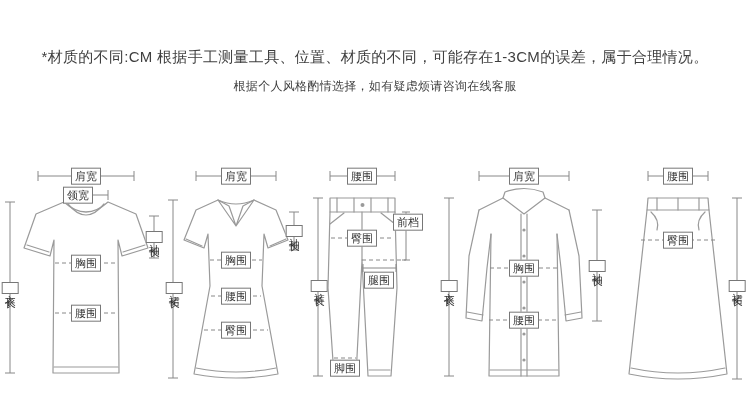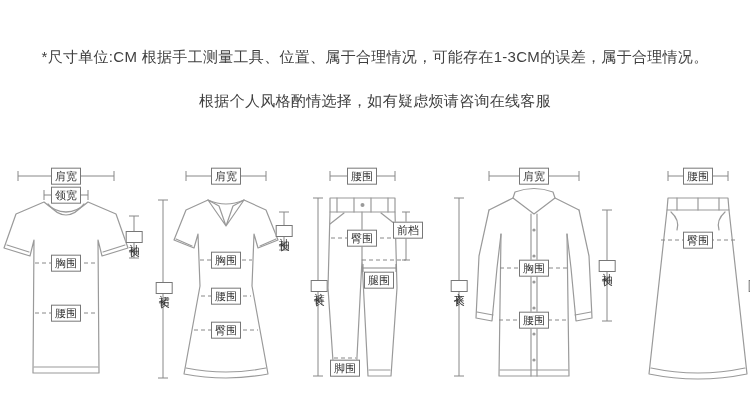--- a/index.html
+++ b/index.html
@@ -5,42 +5,42 @@
   *{margin:0;padding:0;box-sizing:border-box}
   html,body{width:750px;height:418px}
   body{
     background:#ffffff;
     font-family:"Liberation Sans", sans-serif;
     position:relative;
     overflow:hidden;
   }
   .note{position:absolute;left:0;right:0;text-align:center;color:#3f3f3f;letter-spacing:.3px}
   .note1{top:48px;font-size:15px}
-  .note2{top:92px;font-size:15px}
+  .note2{top:78px;font-size:12px}
   .diagrams{
     position:absolute;top:168px;left:0;right:0;
-    display:flex;justify-content:center;align-items:flex-start;gap:14px;
+    display:flex;justify-content:center;align-items:flex-start;gap:4px;
   }
   .dg{position:relative;height:222px}
   .dg svg{display:block}
   .g{fill:none;stroke:#9a9a9a;stroke-width:1.2;stroke-linejoin:round;stroke-linecap:round}
   .m{stroke:#888;stroke-width:1}
   .d{stroke:#888;stroke-width:1;stroke-dasharray:4 3;fill:none}
   .btn{fill:#9a9a9a}
   .lbl{
     position:absolute;transform:translate(-50%,-50%);
     border:1px solid #777;background:#fff;color:#333;
     font-size:11px;line-height:1.15;padding:1px 3px;white-space:nowrap;z-index:2;
   }
   .lbl.v{writing-mode:vertical-rl;text-orientation:upright;padding:3px 1px;letter-spacing:2px}
 </style>
 </head>
 <body>
 
-<div class="note note1">*尺寸单位:CM 根据手工测量工具、位置、属于合理情况，可能存在1-3CM的误差，属于合理情况。</div>
+<div class="note note1">*材质的不同:CM 根据手工测量工具、位置、材质的不同，可能存在1-3CM的误差，属于合理情况。</div>
 <div class="note note2">根据个人风格酌情选择，如有疑虑烦请咨询在线客服</div>
 
 <div class="diagrams">
 
   <figure class="dg" style="width:160px">
     <svg width="160" height="222" viewBox="0 0 160 222">
       <line class="m" x1="36" y1="8" x2="132" y2="8"></line>
         <line class="m" x1="36" y1="3" x2="36" y2="13"></line>
         <line class="m" x1="132" y1="3" x2="132" y2="13"></line>
       <line class="m" x1="62" y1="27" x2="106" y2="27"></line>
@@ -54,21 +54,21 @@
       <line class="m" x1="152" y1="48" x2="152" y2="90"></line>
         <line class="m" x1="147" y1="48" x2="157" y2="48"></line>
         <line class="m" x1="147" y1="90" x2="157" y2="90"></line>
       <line class="m" x1="8" y1="34" x2="8" y2="205"></line>
         <line class="m" x1="3" y1="34" x2="13" y2="34"></line>
         <line class="m" x1="3" y1="205" x2="13" y2="205"></line>
       <line class="d" x1="53" y1="95" x2="116" y2="95"></line>
       <line class="d" x1="53" y1="145" x2="116" y2="145"></line>
     </svg>
     <span class="lbl" style="left:84px;top:8px">肩宽</span>
-    <span class="lbl" style="left:84px;top:27px">领宽</span>
+    <span class="lbl" style="left:76px;top:27px">领宽</span>
     <span class="lbl v" style="left:152px;top:69px">袖长</span>
     <span class="lbl v" style="left:8px;top:120px">衣长</span>
     <span class="lbl" style="left:84px;top:95px">胸围</span>
     <span class="lbl" style="left:84px;top:145px">腰围</span>
   </figure>
 
   <figure class="dg" style="width:140px">
     <svg width="140" height="222" viewBox="0 0 140 222">
       <line class="m" x1="30" y1="8" x2="110" y2="8"></line>
         <line class="m" x1="30" y1="3" x2="30" y2="13"></line>
@@ -119,21 +119,21 @@
       <line class="d" x1="21" y1="70" x2="84" y2="70"></line>
       <line class="m" x1="53" y1="100" x2="86" y2="100"></line>
         <line class="m" x1="53" y1="96" x2="53" y2="104"></line>
         <line class="m" x1="86" y1="96" x2="86" y2="104"></line>
       <line class="m" x1="8" y1="30" x2="8" y2="208"></line>
         <line class="m" x1="3" y1="30" x2="13" y2="30"></line>
         <line class="m" x1="3" y1="208" x2="13" y2="208"></line>
       <line class="d" x1="24" y1="190" x2="46" y2="190"></line>
     </svg>
     <span class="lbl" style="left:52px;top:8px">腰围</span>
-    <span class="lbl" style="left:98px;top:62px">前档</span>
+    <span class="lbl" style="left:98px;top:54px">前档</span>
     <span class="lbl" style="left:52px;top:70px">臀围</span>
     <span class="lbl" style="left:69px;top:112px">腿围</span>
     <span class="lbl v" style="left:9px;top:118px">裤长</span>
     <span class="lbl" style="left:35px;top:200px">脚围</span>
   </figure>
 
   <figure class="dg" style="width:170px">
     <svg width="170" height="222" viewBox="0 0 170 222">
       <line class="m" x1="40" y1="8" x2="130" y2="8"></line>
         <line class="m" x1="40" y1="3" x2="40" y2="13"></line>

